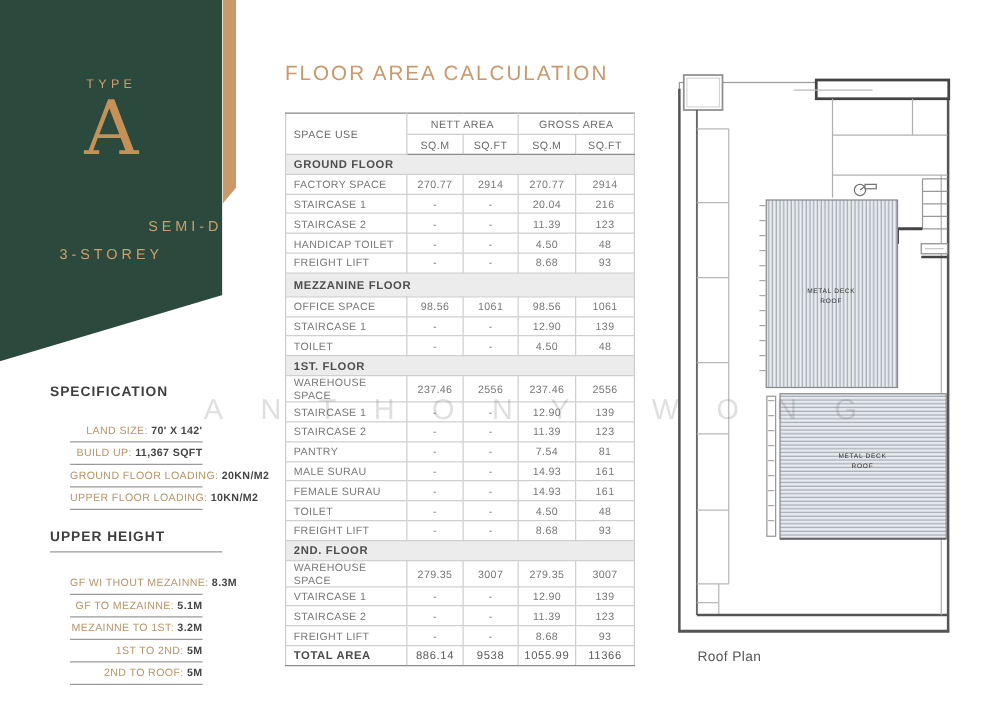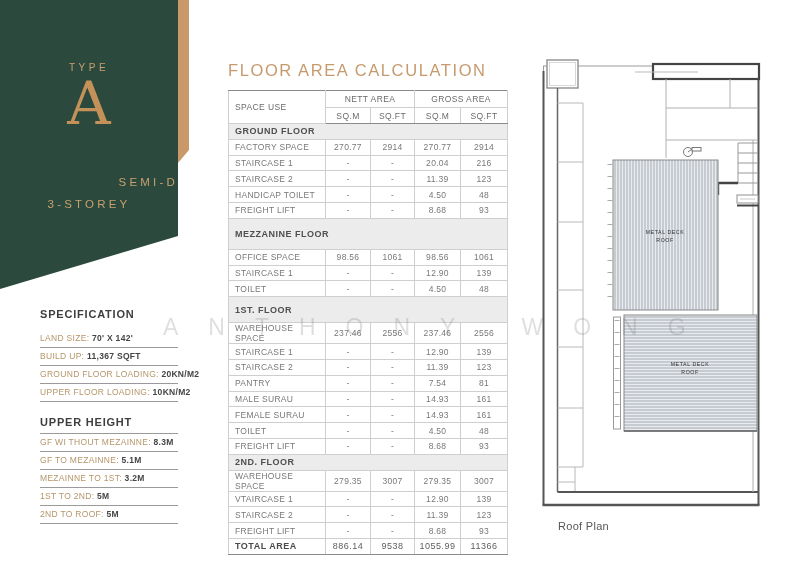--- a/index.html
+++ b/index.html
@@ -27,31 +27,31 @@
   }
   .panel-storey{position:absolute;left:0;top:154px;width:178px;text-align:center;
     color:#c8a06f;font-size:11.5px;letter-spacing:3.2px;margin-top:44px;}
   .panel-semid{position:absolute;left:0;top:176px;width:178px;text-align:right;
     color:#c8a06f;font-size:11.5px;letter-spacing:3.2px;}
 
   
   .spec{position:absolute;left:40px;top:308px;width:138px;}
   .spec-heading{font-size:11px;font-weight:bold;color:#3e3e3e;letter-spacing:.8px;margin:0 0 10px 0;}
   .spec-heading.floors{margin-top:14px;margin-bottom:0;padding-bottom:5px;border-bottom:1px solid #9a9a9a;}
-  .spec ul{list-style:none;margin:0;padding:0;}
+  .spec ul{list-style:none;margin:16px;padding:0;text-align:right;}
   .spec li{
     border-bottom:1px solid #9a9a9a;padding:3px 0 4px 0;
     font-size:8.5px;letter-spacing:.3px;white-space:nowrap;
   }
   .spec li .lab{color:#b5956a;}
   .spec li .val{color:#454545;font-weight:bold;}
 
   
   .table-title{
-    position:absolute;left:228px;top:61px;
+    position:absolute;left:228px;top:50px;
     color:#c79a6e;font-size:16.5px;letter-spacing:1.6px;font-weight:500;
   }
   .fa-table{
     position:absolute;left:228px;top:90px;width:279px;
     border-collapse:collapse;table-layout:fixed;
     font-size:8.5px;color:#787878;letter-spacing:.3px;
   }
   .fa-table td,.fa-table th{border:1px solid #cfcfcf;padding:0;font-weight:normal;overflow:hidden;}
   .fa-table .num{text-align:center;}
   .fa-table .lbl{text-align:left;padding-left:6px;}
@@ -161,21 +161,21 @@
         <td class="num">4.50</td>
         <td class="num">48</td>
       </tr>
       <tr style="height: 15.8px;">
         <td class="lbl">FREIGHT LIFT</td>
         <td class="num">-</td>
         <td class="num">-</td>
         <td class="num">8.68</td>
         <td class="num">93</td>
       </tr>
-      <tr class="section" style="height: 31px;">
+      <tr class="section" style="height: 19px;">
         <td colspan="5">MEZZANINE FLOOR</td>
       </tr>
       <tr style="height: 15.8px;">
         <td class="lbl">OFFICE SPACE</td>
         <td class="num">98.56</td>
         <td class="num">1061</td>
         <td class="num">98.56</td>
         <td class="num">1061</td>
       </tr>
       <tr style="height: 15.8px;">
@@ -185,21 +185,21 @@
         <td class="num">12.90</td>
         <td class="num">139</td>
       </tr>
       <tr style="height: 15.8px;">
         <td class="lbl">TOILET</td>
         <td class="num">-</td>
         <td class="num">-</td>
         <td class="num">4.50</td>
         <td class="num">48</td>
       </tr>
-      <tr class="section" style="height: 26px;">
+      <tr class="section" style="height: 16px;">
         <td colspan="5">1ST. FLOOR</td>
       </tr>
       <tr style="height: 15.8px;">
         <td class="lbl">WAREHOUSE SPACE</td>
         <td class="num">237.46</td>
         <td class="num">2556</td>
         <td class="num">237.46</td>
         <td class="num">2556</td>
       </tr>
       <tr style="height: 15.8px;">

